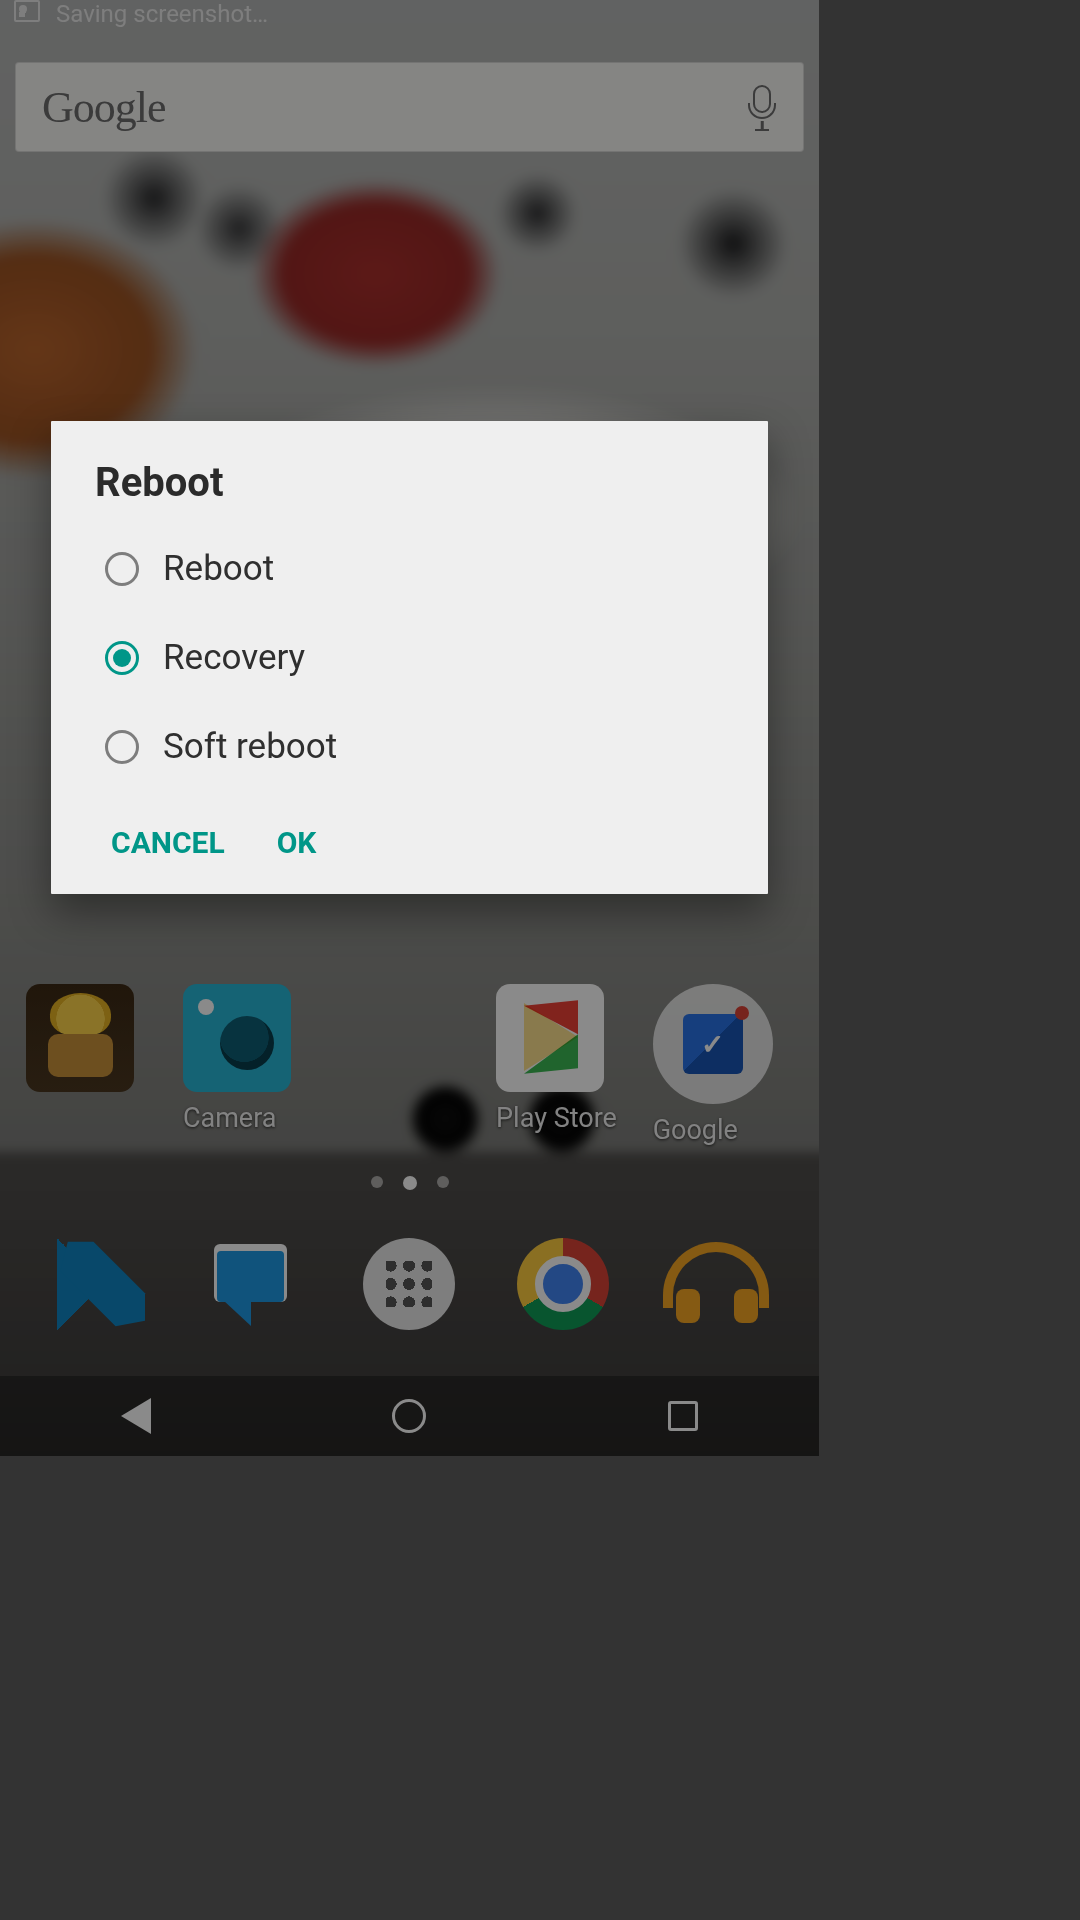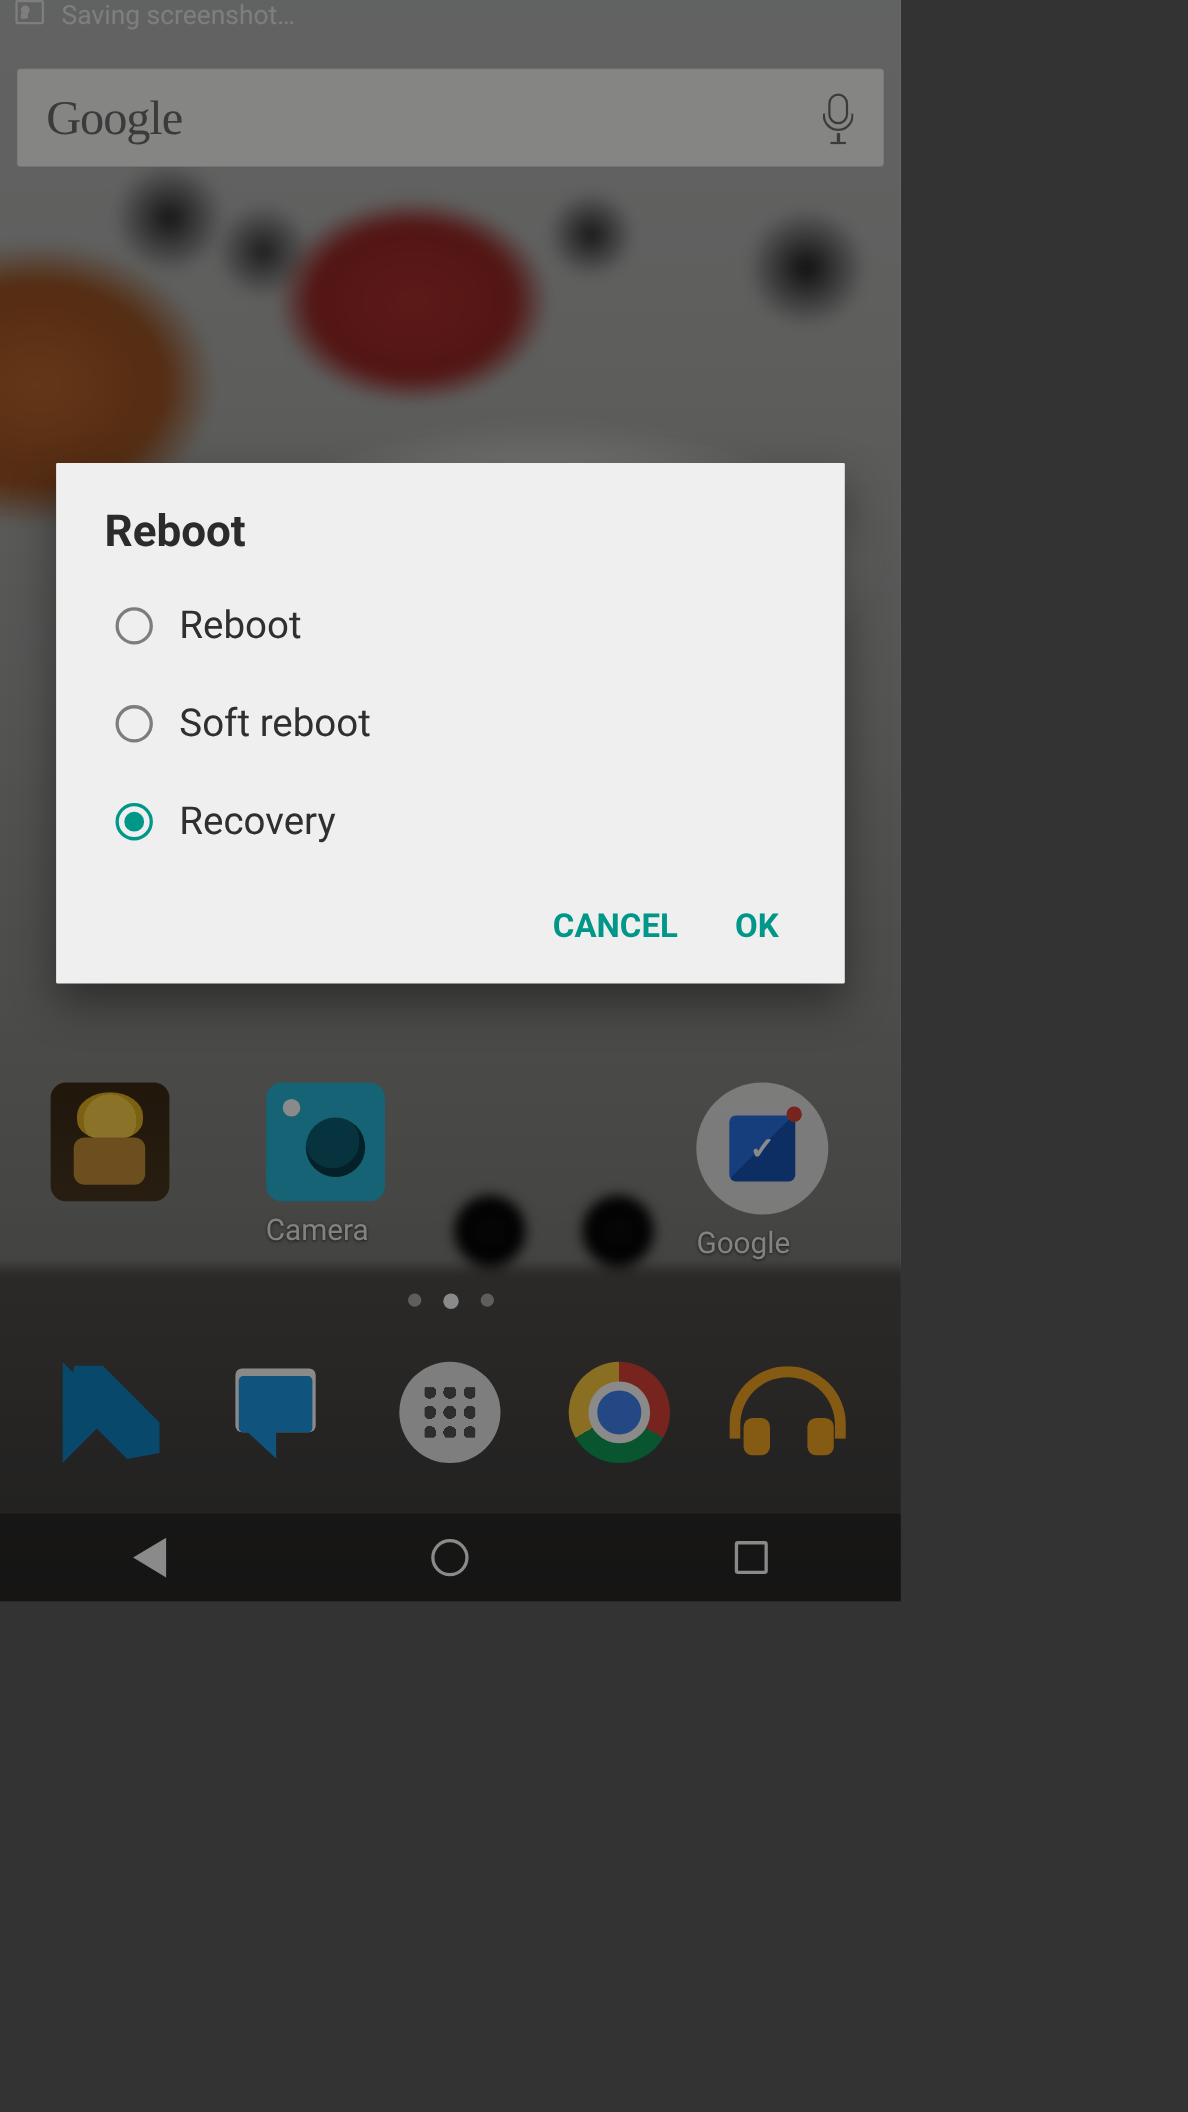--- a/index.html
+++ b/index.html
@@ -125,21 +125,21 @@
     display:flex; align-items:center; gap:24px;
     padding:24px 44px 24px 54px; font-size:35px; color:#2f2f2f; cursor:pointer;
   }
   .radio {
     width:34px;height:34px;border:3px solid #7d7d7d;border-radius:50%;
     display:grid;place-items:center;flex-shrink:0;
   }
   .option.selected .radio{ border-color:#009688; }
   .option.selected .radio::after{content:"";width:18px;height:18px;border-radius:50%;background:#009688;}
   .dialog-buttons{
-    display:flex; justify-content:flex-end; gap:52px;
+    display:flex; justify-content:flex-start; gap:52px;
     padding:34px 60px 10px; font-size:30px; font-weight:700; color:#009688; letter-spacing:.5px;
   }
   .dlg-btn{ background:none;border:none;font:inherit;color:inherit;cursor:pointer; }
 </style>
 </head>
 <body>
 
 <div class="wallpaper"></div>
 
 <div class="statusbar">
@@ -160,20 +160,24 @@
     <div class="tile clash"></div>
     <span class="lbl"></span>
   </div>
   <div class="app">
     <div class="tile camera"></div>
     <span class="lbl">Camera</span>
   </div>
   <div class="app no-label" style="visibility:hidden">
     <div class="tile"></div>
     <span class="lbl"></span>
+  </div>
+  <div class="app">
+    <div class="tile play"></div>
+    <span class="lbl">Play Store</span>
   </div>
   <div class="app">
     <div class="folder">
         <div class="inner"></div>
       </div>
     <span class="lbl">Google</span>
   </div>
 </div>
 
 <div class="page-dots">
@@ -200,26 +204,26 @@
 
 <div class="scrim"></div>
 
 <div class="dialog">
   <div class="dialog-title">Reboot</div>
   <div class="options">
     <label class="option">
       <span class="radio"></span>
       <span>Reboot</span>
     </label>
+    <label class="option selected">
+      <span class="radio"></span>
+      <span>Recovery</span>
+    </label>
     <label class="option">
       <span class="radio"></span>
       <span>Soft reboot</span>
     </label>
-    <label class="option selected">
-      <span class="radio"></span>
-      <span>Recovery</span>
-    </label>
   </div>
   <div class="dialog-buttons">
     <button class="dlg-btn">CANCEL</button>
     <button class="dlg-btn">OK</button>
   </div>
 </div>
 
 </body></html>

